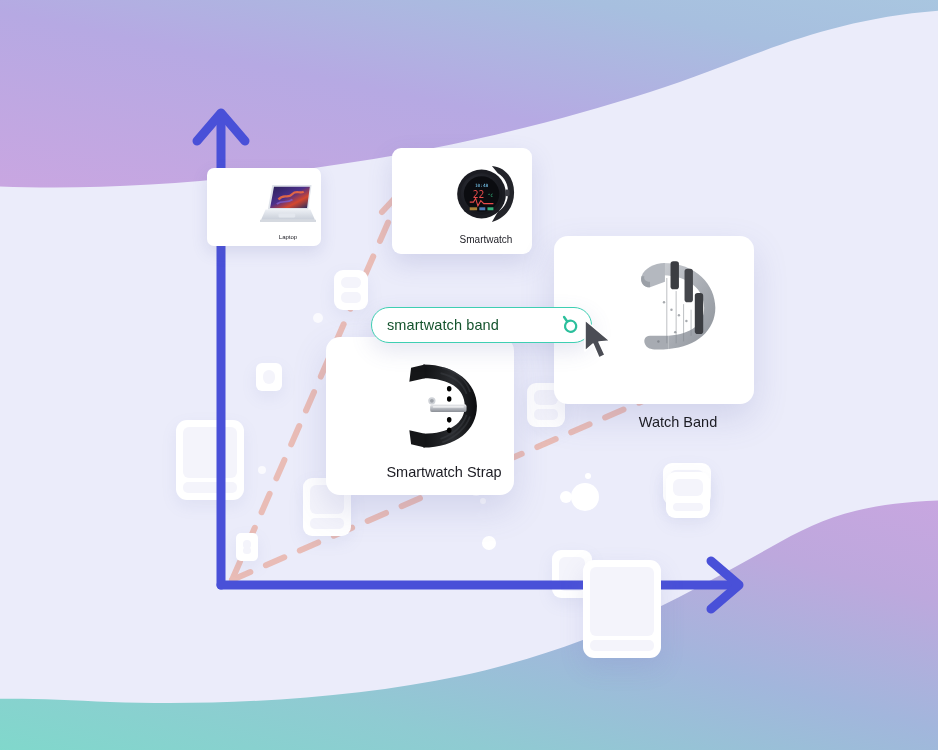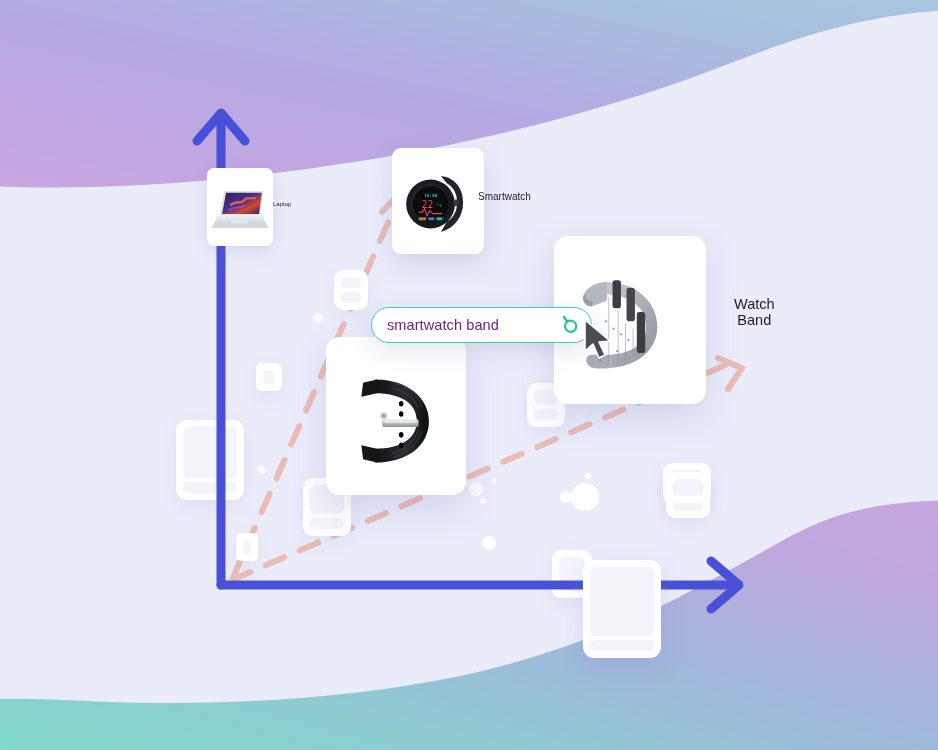--- a/index.html
+++ b/index.html
@@ -30,21 +30,21 @@
       background:#f4f4fb;border-radius:5px;}
   .ph.plain .ph-img{bottom:7px;}
 
   
   .dot{position:absolute;border-radius:50%;background:#ffffff;}
   .dot.soft{background:rgba(255,255,255,.72);}
 
   
   .card{position:absolute;background:#fff;border-radius:16px;
         box-shadow:0 14px 34px rgba(95,100,170,.18);
-        display:flex;flex-direction:row;align-items:center;}
+        display:flex;flex-direction:column;align-items:center;padding-left:48px;}
   .card .thumb{flex:1 1 auto;width:100%;display:flex;align-items:center;justify-content:center;}
   .card .cap{width:100%;text-align:center;color:#1c1c23;}
 
   #card-laptop{left:207px;top:168px;width:66px;height:78px;border-radius:7px;
         box-shadow:0 6px 16px rgba(95,100,170,.16);}
   #card-laptop .cap{font-size:6px;padding-bottom:6px;}
   #card-laptop .thumb{padding:6px 5px 1px;}
 
   #card-smartwatch{left:392px;top:148px;width:92px;height:106px;border-radius:9px;
         box-shadow:0 10px 24px rgba(95,100,170,.18);}
@@ -57,21 +57,21 @@
 
   #card-strap{left:326px;top:337px;width:140px;height:158px;border-radius:14px;}
   #card-strap .cap{font-size:14.5px;padding-bottom:15px;}
   #card-strap .thumb{padding:12px 8px 2px;}
 
   
   #searchbar{position:absolute;left:371px;top:307px;width:221px;height:36px;
      background:#ffffff;border:1.6px solid #3ecfb2;border-radius:19px;
      box-shadow:0 8px 22px rgba(95,100,170,.16);
      display:flex;align-items:center;padding:0 10px 0 15px;box-sizing:border-box;}
-  #search-input-text{flex:1 1 auto;font-size:14.5px;color:#701a75;
+  #search-input-text{flex:1 1 auto;font-size:14.5px;color:#14532d;
      white-space:nowrap;overflow:hidden;letter-spacing:.1px;}
   #search-icon-btn{width:24px;height:24px;flex:0 0 auto;display:flex;
      align-items:center;justify-content:center;cursor:pointer;}
 
   
   #cursor{position:absolute;left:583px;top:318px;width:34px;height:44px;pointer-events:none;}
 </style>
 </head>
 <body>
 
@@ -310,20 +310,21 @@
           <ellipse cx="66" cy="76" rx="2.6" ry="3.2"></ellipse>
           <ellipse cx="66" cy="88" rx="2.6" ry="3.2"></ellipse>
         </g>
 
         <rect x="44" y="58" width="42" height="9" rx="2.5" fill="url(#buck)"></rect>
         <rect x="47" y="60" width="36" height="2" rx="1" fill="#ffffff" opacity=".6"></rect>
         <circle cx="46" cy="54" r="4.2" fill="#cfd2d7"></circle>
         <circle cx="46" cy="54" r="2.2" fill="#9ea2a9"></circle>
       </svg>
     </div>
+    <div class="cap">Smartwatch Strap</div>
   </div>
 
   <div id="searchbar">
     <div id="search-input-text" title="Search products">smartwatch band</div>
     <div id="search-icon-btn">
       <svg viewBox="0 0 24 24" width="22" height="22">
         <g transform="rotate(100 12 12)">
           <circle cx="13" cy="10" r="6.1" fill="none" stroke="#2bbf9c" stroke-width="2.4"></circle>
           <path d="M8.6,14.6 L4.4,18.8" stroke="#2bbf9c" stroke-width="2.6" stroke-linecap="round"></path>
         </g>

